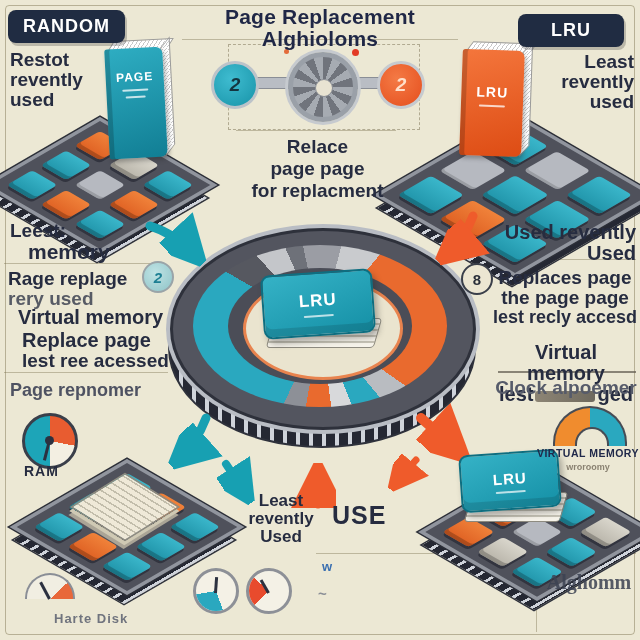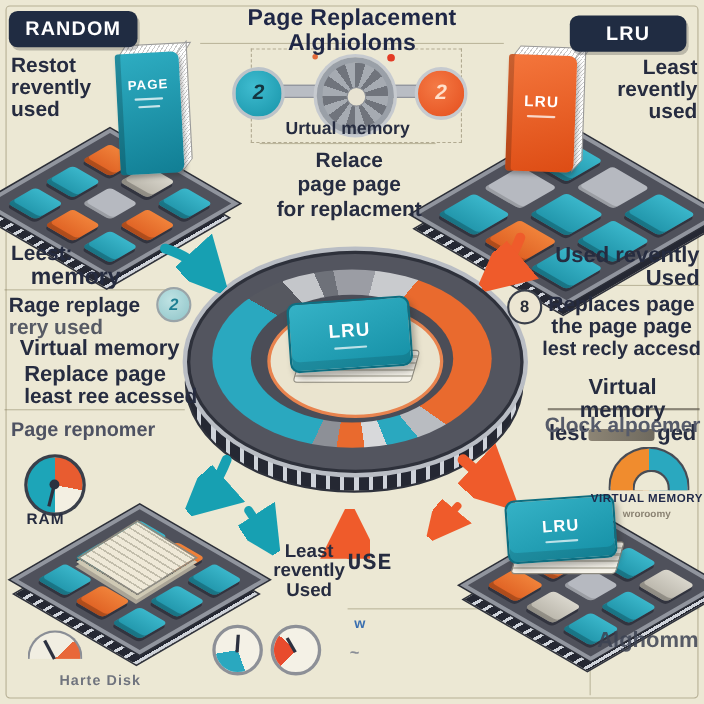--- a/index.html
+++ b/index.html
@@ -63,21 +63,20 @@
   <div class="abs" style="left:252px;top:77px;width:40px;height:10px;background:#b9bdc4;border:1px solid #8a8e96;z-index:4;"></div>
   <div class="abs" style="left:346px;top:77px;width:34px;height:10px;background:#b9bdc4;border:1px solid #8a8e96;z-index:4;"></div>
   <div class="abs" style="left:211px;top:61px;width:42px;height:42px;border-radius:50%;background:radial-gradient(circle at 40% 35%,#3fbcd0,#1793a8);border:3px solid #bcc3c9;z-index:5;display:flex;align-items:center;justify-content:center;color:#143540;font-size:19px;font-weight:bold;font-style:italic;">2</div>
   <div class="abs" style="left:288px;top:52px;width:60px;height:60px;border-radius:50%;background:repeating-conic-gradient(#70747c 0 18deg,#a6abb2 18deg 36deg);border:5px solid #9aa0a8;box-shadow:0 0 0 3px #c6cacf;z-index:5;">
     <div class="abs" style="left:22px;top:22px;width:16px;height:16px;border-radius:50%;background:#e8e3d2;border:1px solid #8a8e96;"></div>
   </div>
   <div class="abs" style="left:377px;top:61px;width:42px;height:42px;border-radius:50%;background:radial-gradient(circle at 40% 35%,#f47a45,#e54e1d);border:3px solid #c6cacf;z-index:5;display:flex;align-items:center;justify-content:center;color:rgba(255,230,210,.95);font-size:19px;font-weight:bold;font-style:italic;">2</div>
   <div class="abs" style="left:352px;top:49px;width:7px;height:7px;border-radius:50%;background:#e33b25;z-index:5;"></div>
   <div class="abs" style="left:284px;top:49px;width:5px;height:5px;border-radius:50%;background:#e36b3a;z-index:5;"></div>
 
-  <div class="txt" style="left:236px;top:110px;width:160px;text-align:center;font-size:16px;">Urtual memory</div>
   <div class="txt" style="left:230px;top:136px;width:175px;text-align:center;font-size:19px;line-height:1.15;">
     <div>Relace</div>
     <div>page page</div>
     <div>for replacment</div>
   </div>
 
   <div class="txt" style="left:10px;top:50px;font-size:19px;">
     <div>Restot</div>
     <div>revently</div>
     <div>used</div>
@@ -147,21 +146,21 @@
     <div style="margin-left:18px;font-size:21px;">memory</div>
   </div>
   <div class="abs" style="left:142px;top:261px;width:28px;height:28px;border-radius:50%;background:radial-gradient(circle at 40% 35%,#bfe3e4,#8fc4c8);border:2px solid #9aa4a8;z-index:7;display:flex;align-items:center;justify-content:center;color:#1d7f93;font-weight:bold;font-size:15px;font-style:italic;">2</div>
   <div class="txt" style="left:8px;top:269px;font-size:19px;">
     <div>Rage replage</div>
     <div style="opacity:.75;">rery used</div>
   </div>
   <div class="txt" style="left:18px;top:307px;font-size:20px;">Virtual memory</div>
   <div class="txt" style="left:22px;top:330px;font-size:20px;">
     <div>Replace page</div>
-    <div style="font-size:19px;">least ree acessed</div>
+    <div style="font-size:19px;">lest ree acessed</div>
   </div>
   <div class="txt" style="left:10px;top:381px;font-size:18px;color:#4e5262;">Page repnomer</div>
 
   <div class="txt" style="left:496px;top:222px;width:140px;text-align:right;font-size:20px;">
     <div>Used revently</div>
     <div>Used</div>
   </div>
   <div class="abs" style="left:461px;top:263px;width:28px;height:28px;border-radius:50%;background:#ece6d2;border:2px solid #3a3f4a;z-index:7;display:flex;align-items:center;justify-content:center;color:#2a2f3a;font-weight:bold;font-size:15px;">8</div>
   <div class="txt" style="left:492px;top:268px;width:146px;text-align:center;font-size:19px;">
     <div>Replaces page</div>
@@ -233,21 +232,21 @@
   <div class="abs" style="left:25px;top:573px;width:46px;height:24px;border-radius:46px 46px 0 0;border:2px solid #8a8e96;border-bottom:none;z-index:7;background:conic-gradient(from 270deg at 50% 100%,#f1eee2 0 38%,#e8683a 38% 50%,#c3c6c9 50%);">
     <div class="needle" style="left:21px;bottom:0;width:3px;height:19px;transform-origin:bottom center;transform:rotate(-28deg);"></div>
   </div>
   <div class="txt" style="left:18px;top:612px;font-size:13px;letter-spacing:1px;color:#70747e;margin-left:36px;">Harte Disk</div>
 
   <div class="txt" style="left:242px;top:492px;width:78px;text-align:center;font-size:17px;">
     <div>Least</div>
     <div>revently</div>
     <div>Used</div>
   </div>
-  <div class="txt" style="left:316px;top:502px;font-size:21px;letter-spacing:1px;font-family:Liberation Mono, monospace;">USE</div>
+  <div class="txt" style="left:332px;top:502px;font-size:25px;letter-spacing:1px;">USE</div>
 
   <div class="dial" style="left:193px;top:568px;width:40px;height:40px;">
     <div class="abs" style="inset:0;border-radius:50%;background:conic-gradient(from 160deg,#2aa8bf 0 28%,transparent 28%);"></div>
     <div class="needle" style="left:18px;top:6px;width:3px;height:16px;transform-origin:bottom center;transform:rotate(4deg);"></div>
   </div>
   <div class="dial" style="left:246px;top:568px;width:40px;height:40px;">
     <div class="abs" style="inset:0;border-radius:50%;background:conic-gradient(from 225deg,#e84b2d 0 24%,transparent 24%);"></div>
     <div class="needle" style="left:18px;top:7px;width:3px;height:15px;transform-origin:bottom center;transform:rotate(-30deg);"></div>
   </div>
 
@@ -278,16 +277,16 @@
   </div>
   <div class="fbook" style="left:460px;top:452px;width:100px;height:58px;">
     <div class="pages"></div>
     <div class="cover" style="font-size:15px;">
       <span>LRU</span>
       <div class="squig"></div>
     </div>
   </div>
 
   <div class="txt" style="left:540px;top:572px;width:98px;text-align:center;font-size:20px;color:#3c4252;">
-    <div style="opacity:.85;">Alghomm</div>
+    <div style="opacity:.85;font-family:Liberation Serif, serif;">Alghomm</div>
   </div>
 
 </div>
 
 </body></html>

